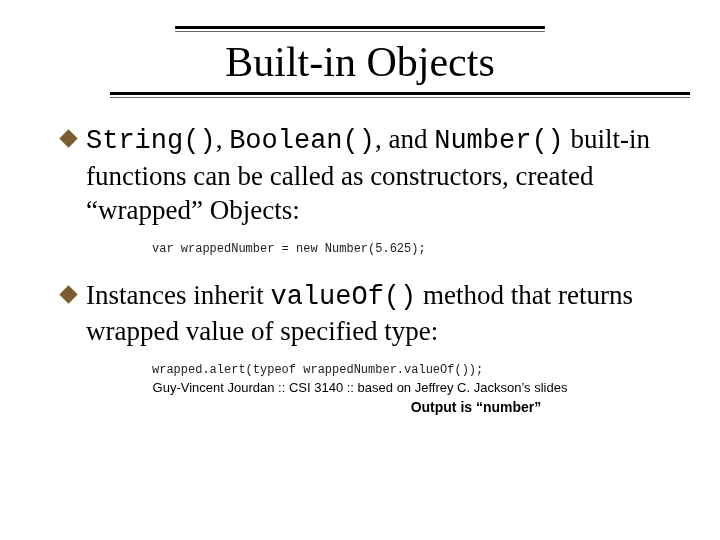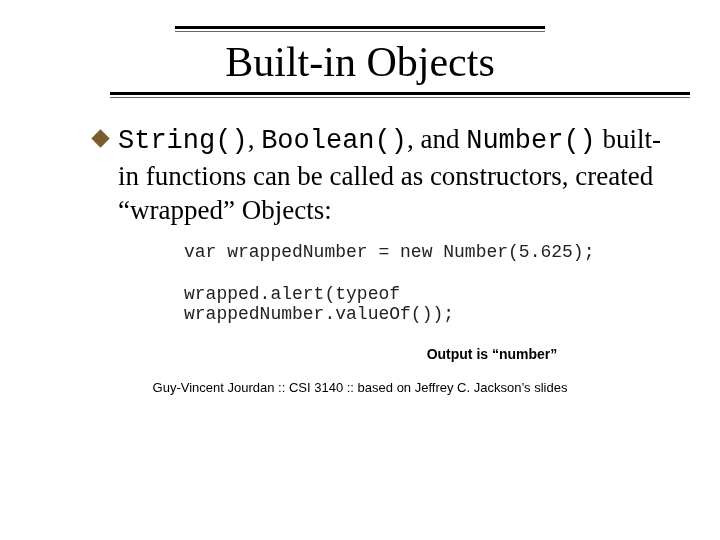--- a/index.html
+++ b/index.html
@@ -47,21 +47,21 @@
     background: #000;
     margin: 0 0 0 110px;
   }
   .rule-bottom2 {
     width: 580px;
     height: 1px;
     background: #666;
     margin: 2px 0 0 110px;
   }
   .content {
-    padding: 24px 50px 0 94px;
+    padding: 24px 50px 0 62px;
   }
   .bullet {
     position: relative;
     font-size: 27px;
     color: #000;
     line-height: 1.28;
     margin-bottom: 14px;
     padding-left: 24px;
   }
   .bullet .diamond {
@@ -71,21 +71,21 @@
     width: 13px;
     height: 13px;
     background: #7a5c2e;
     transform: rotate(45deg);
   }
   .mono {
     font-family: 'Courier New', Courier, monospace;
   }
   .code-img {
     font-family: 'Courier New', Courier, monospace;
-    font-size: 18px;
+    font-size: 12px;
     color: #222;
     margin: 4px 0 22px 90px;
   }
   .output-note {
     text-align: center;
     font-family: Arial, Helvetica, sans-serif;
     font-size: 14px;
     font-weight: bold;
     color: #000;
     margin-top: 18px;
@@ -116,20 +116,24 @@
 
   <div class="content">
 
     <div class="bullet">
       <span class="diamond"></span>
       <span class="mono">String()</span><span>, </span><span class="mono">Boolean()</span><span>, and </span><span class="mono">Number()</span><span> built-in functions can be called as constructors, created “wrapped” Objects:</span>
     </div>
 
     <div class="code-img">var wrappedNumber = new Number(5.625);</div>
 
+    <div class="bullet">
+      <span class="diamond"></span>
+      <span>Instances inherit </span><span class="mono">valueOf()</span><span> method that returns wrapped value of specified type:</span>
+    </div>
 
     <div class="code-img">wrapped.alert(typeof wrappedNumber.valueOf());</div>
 
     <div class="output-note">Output is “number”</div>
 
   </div>
 
   <div class="footer">Guy-Vincent Jourdan :: CSI 3140 :: based on Jeffrey C. Jackson’s slides</div>
 
 </div>

